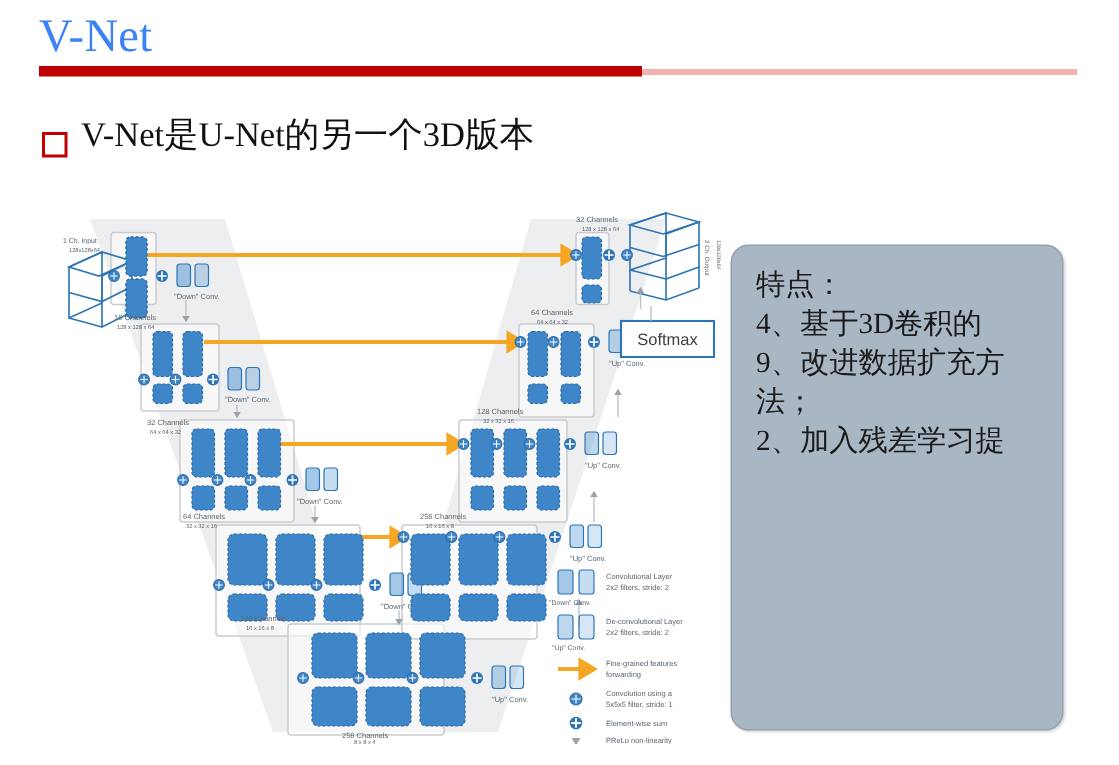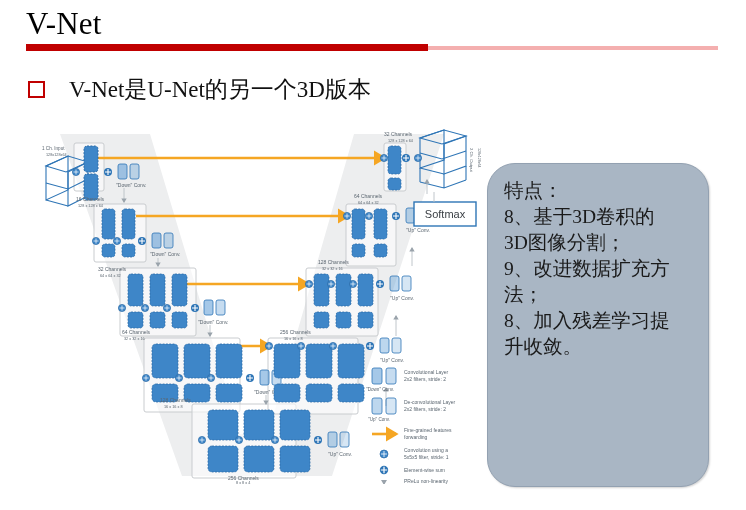--- a/index.html
+++ b/index.html
@@ -7,45 +7,45 @@
     width:746px;height:510px;background:#ffffff;
     font-family:"Liberation Serif", serif;
     overflow:hidden;position:relative;
   }
   .slide{position:absolute;inset:0;background:#fff;}
 
   
   .title{
     position:absolute;left:26px;top:6px;
     font-family:"Liberation Serif", serif;
-    font-size:31px;color:#000000;letter-spacing:.2px;
+    font-size:31px;color:#3b82f6;letter-spacing:.2px;
   }
   .rule-wrap{position:absolute;left:26px;top:44px;width:692px;height:7px;}
   .rule-dark{position:absolute;left:0;top:0;width:402px;height:7px;background:#C00000;}
   .rule-light{position:absolute;left:402px;top:2px;width:290px;height:4px;background:#F4AFAF;}
 
   
-  .bullet-row{position:absolute;left:28px;top:74px;display:flex;align-items:center;gap:24px;}
+  .bullet-row{position:absolute;left:28px;top:74px;display:flex;align-items:flex-end;gap:9px;}
   .bullet-sq{width:17px;height:17px;border:2.5px solid #C00000;background:transparent;box-sizing:border-box;}
   .bullet-text{font-family:"Liberation Serif", serif;font-size:23px;color:#111;}
 
   
   .callout{
     position:absolute;left:487px;top:163px;width:222px;height:324px;
-    background:#A9B6C4;border-radius:28px;border:1px solid #93a1b1;
+    background:#A9B6C4;border-radius:12px;border:1px solid #93a1b1;
     box-shadow:1px 1px 2px rgba(0,0,0,.18);
     box-sizing:border-box;padding:14px 12px 10px 16px;
   }
   .callout p{
     margin:0 0 1px 0;font-family:"Liberation Serif", serif;
     font-size:19.5px;line-height:25px;color:#1a1a1a;
   }
 
   
-  .diagram{position:absolute;left:32px;top:116px;width:455px;height:368px;}
+  .diagram{position:absolute;left:32px;top:128px;width:455px;height:368px;}
   .diagram svg{display:block;}
   .dg-text{font-family:"Liberation Sans", sans-serif;fill:#5b6670;}
 </style>
 </head>
 <body>
 
 <div class="slide">
 
   <div class="title">V-Net</div>
 
@@ -416,21 +416,19 @@
 
       <path d="M352,364 L352,368" stroke="#9aa3ab" stroke-width="1" marker-end="url(#ah)"></path>
       <text class="dg-text" x="372" y="367" font-size="5">PReLu non-linearity</text>
     </g>
 
   </svg>
   </div>
 
   <div class="callout">
     <p>特点：</p>
-    <p>8、基于3D卷积的</p>
-    <p>3D图像分割；</p>
+    <p>4、基于3D卷积的</p>
     <p>9、改进数据扩充方</p>
     <p>法；</p>
-    <p>8、加入残差学习提</p>
-    <p>升收敛。</p>
+    <p>2、加入残差学习提</p>
   </div>
 
 </div>
 
 </body></html>

